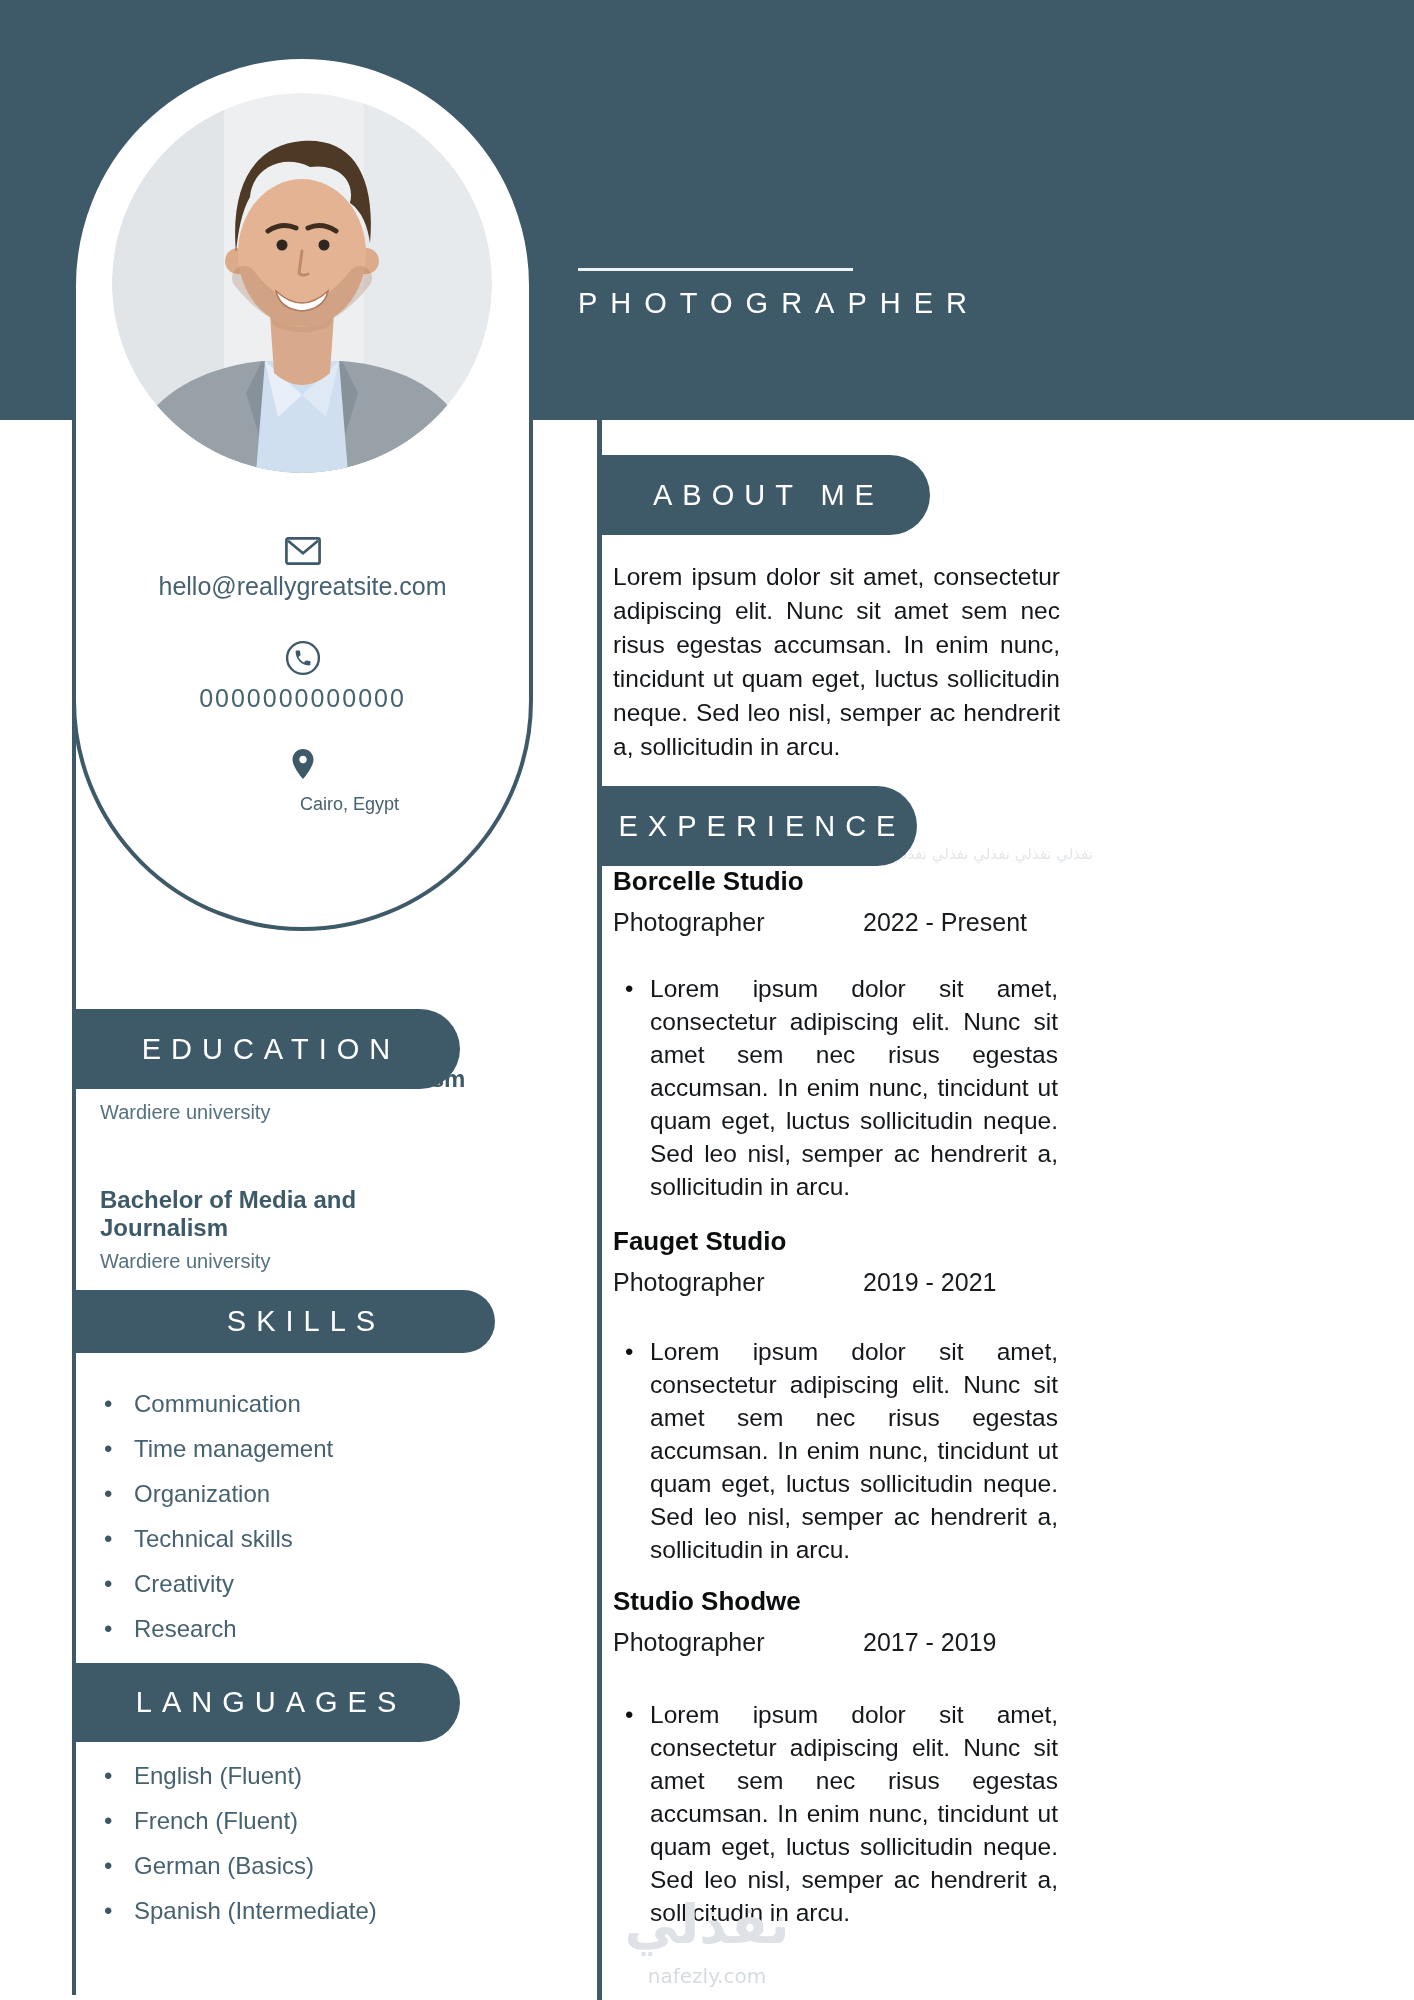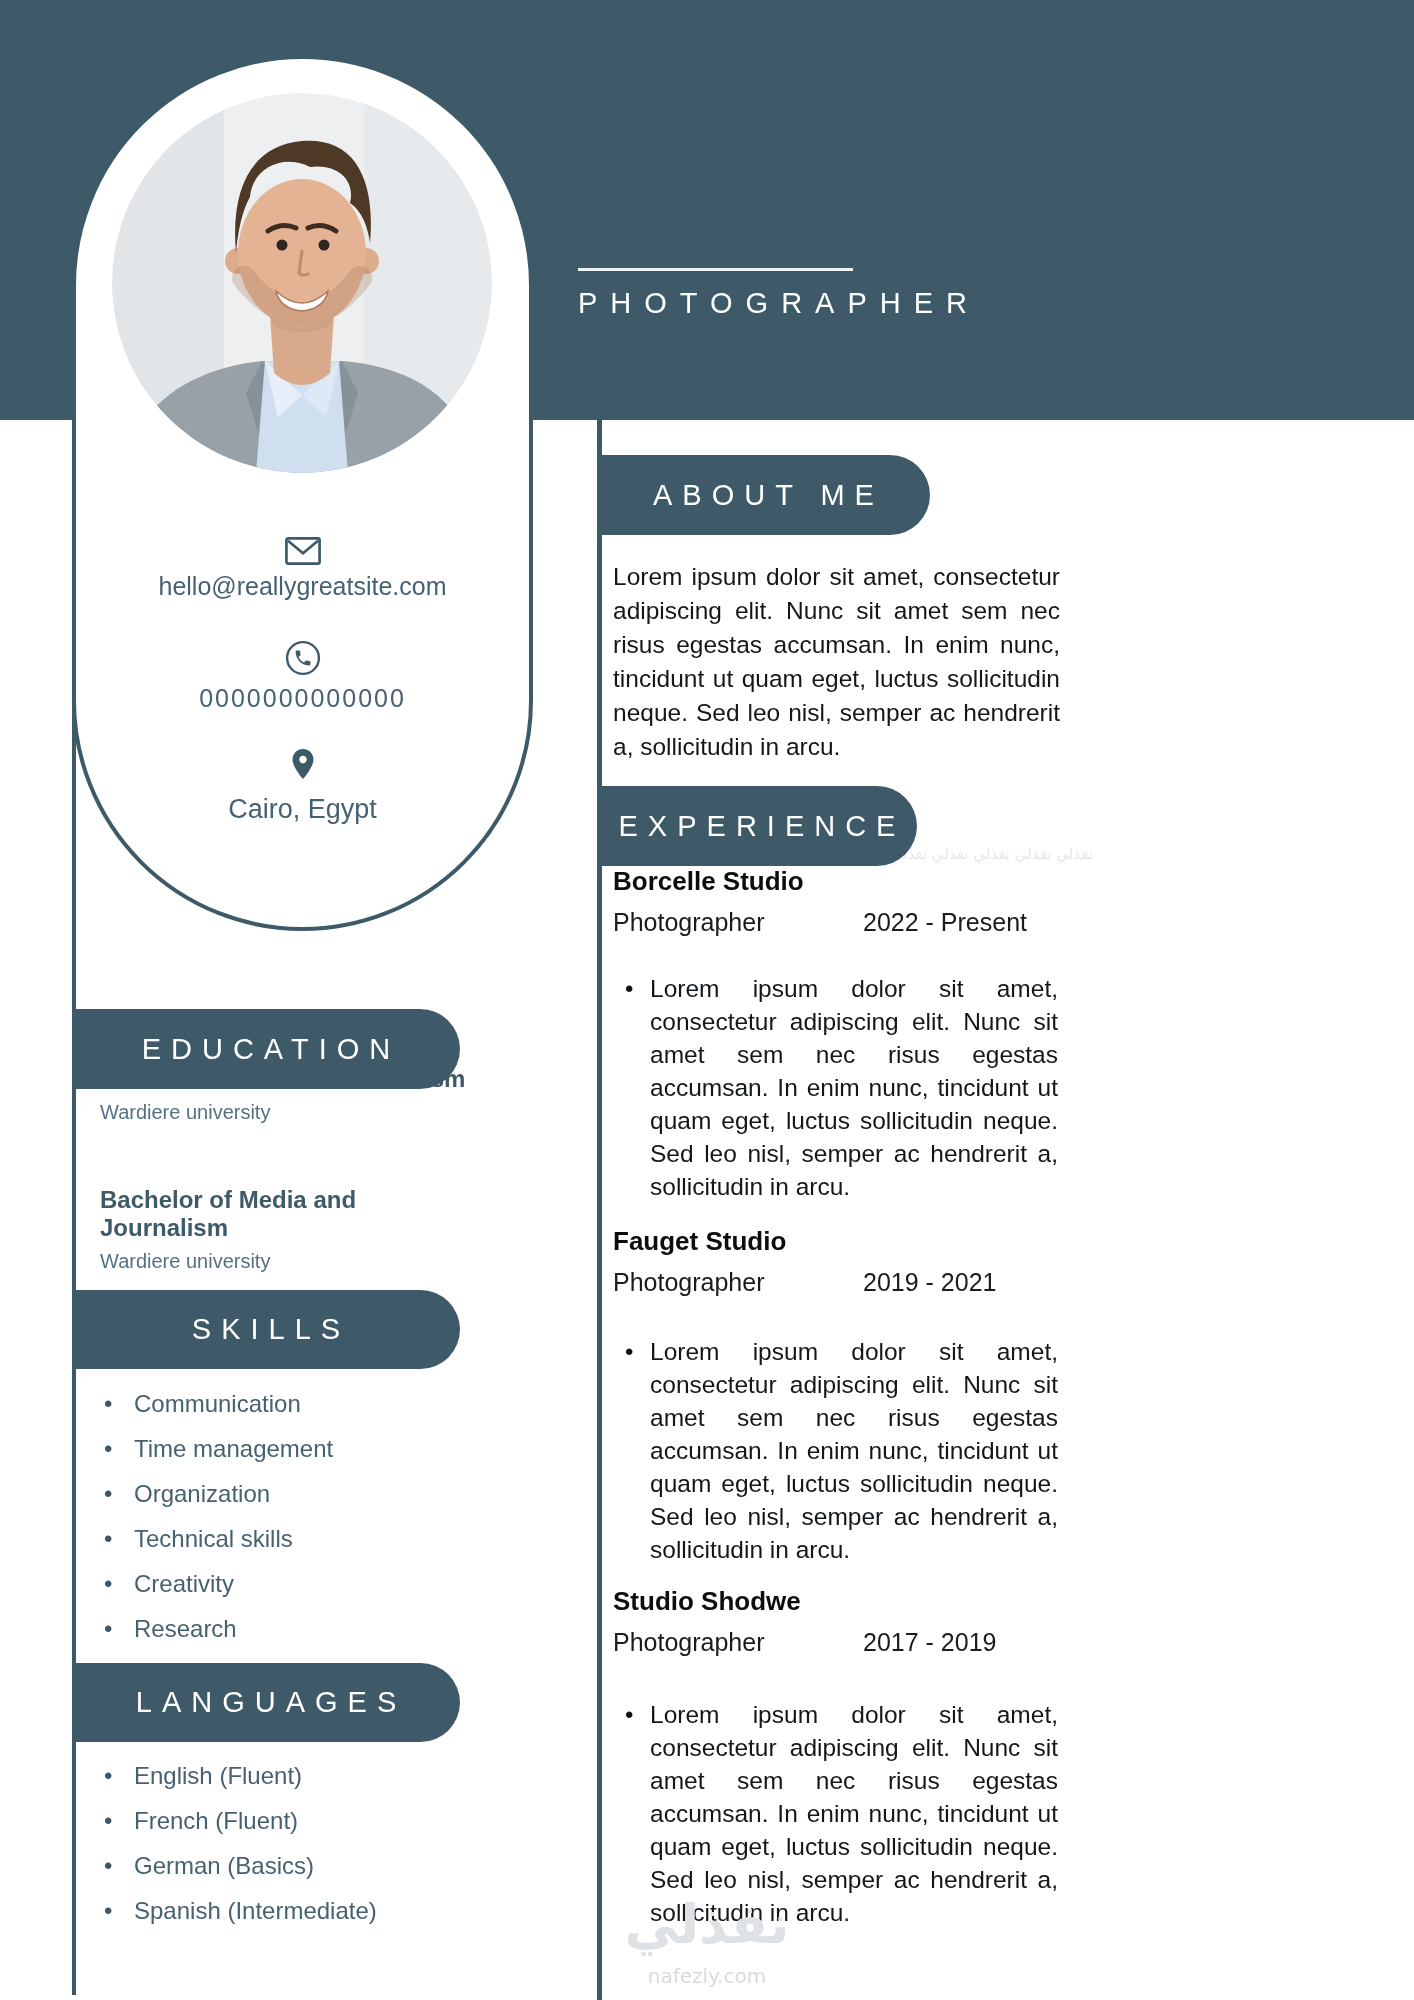--- a/index.html
+++ b/index.html
@@ -25,31 +25,31 @@
     background:#fff;border:4px solid var(--primary);border-radius:240px;z-index:2;
   }
   .photo{position:absolute;left:112px;top:93px;width:380px;height:380px;border-radius:50%;overflow:hidden;z-index:3;}
   .contact-row{position:absolute;left:72px;width:461px;text-align:center;z-index:3;color:var(--teal-text);}
   .contact-icon{display:inline-block;}
   .c-email-icon{top:536px;}
   .c-email{top:572px;font-size:25px;}
   .c-phone-icon{top:640px;}
   .c-phone{top:684px;font-size:25px;letter-spacing:2px;}
   .c-pin-icon{top:746px;}
-  .c-loc{top:794px;font-size:27px;}
+  .c-loc{top:794px;font-size:18px;padding-left:47px;}
   
   .left-rule{position:absolute;left:72px;top:420px;width:4px;height:1575px;background:var(--primary);z-index:1;}
   .right-rule{position:absolute;left:597px;top:420px;width:5px;height:1580px;background:var(--primary);z-index:1;}
   
   .pill{
     position:absolute;background:var(--primary);color:#fff;display:flex;align-items:center;justify-content:center;
     font-size:29px;letter-spacing:10px;border-radius:0 44px 44px 0;z-index:2;white-space:nowrap;text-indent:10px;
   }
   .pill-edu{left:72px;top:965px;width:388px;height:80px;margin-top:44px;}
-  .pill-skills{left:72px;top:1290px;width:388px;height:79px;}
+  .pill-skills{left:72px;top:1290px;width:388px;height:63px;padding-left:35px;}
   .pill-lang{left:72px;top:1663px;width:388px;height:79px;}
   .pill-about{left:597px;top:455px;width:333px;height:80px;}
   .pill-exp{left:597px;top:786px;width:320px;height:80px;}
   
   .edu-item{position:absolute;left:100px;width:380px;}
   .edu-1{top:1065px;}
   .edu-2{top:1186px;}
   .edu-degree{font-size:24px;font-weight:bold;color:var(--primary);margin:0 0 8px 0;}
   .edu-school{font-size:20px;color:var(--teal-soft);margin:0;}
   .dot-list{position:absolute;left:104px;width:370px;margin:0;padding:0;list-style:none;color:var(--teal-text);}

